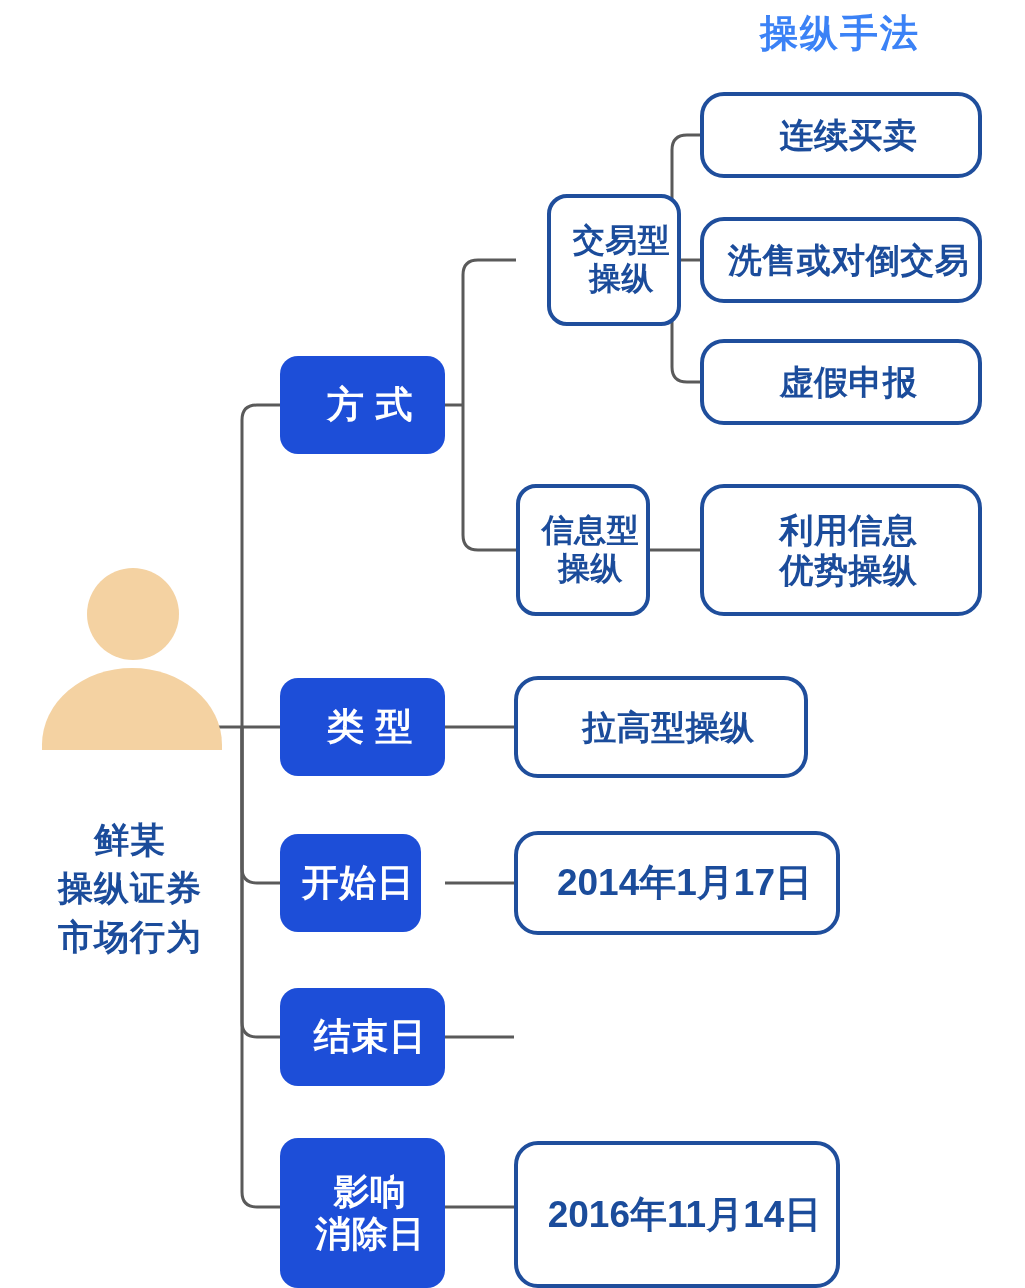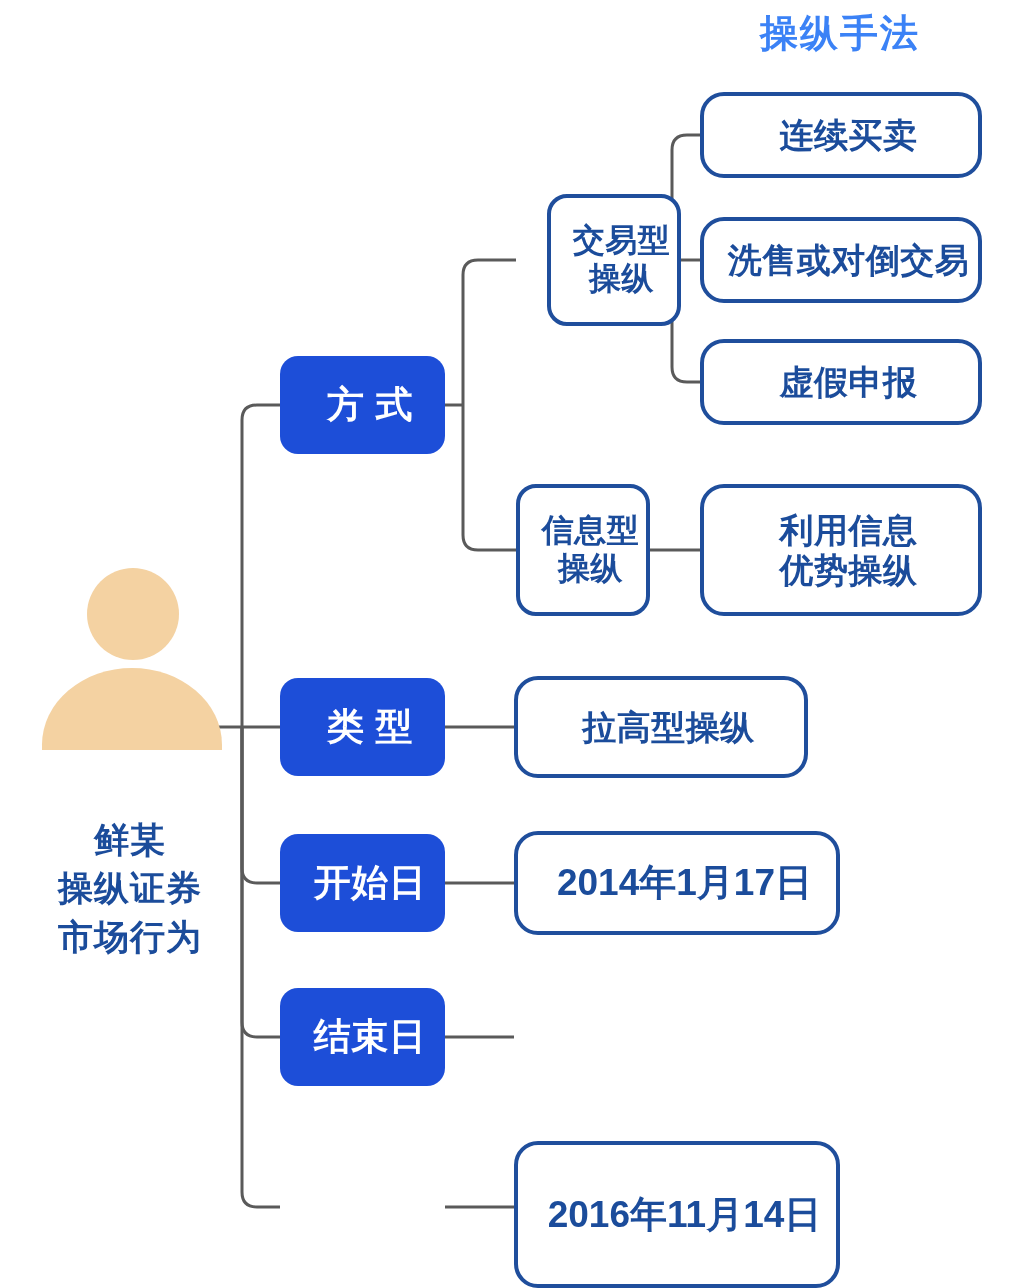--- a/index.html
+++ b/index.html
@@ -171,20 +171,22 @@
 
   <div class="node card small nowrap-lines" style="left:516px; top:484px; width:134px; height:132px;">信息型
 操纵</div>
 
   <div class="node chip" style="left:280px; top:678px; width:165px; height:98px;">类 型</div>
 
   <div class="node card nowrap-lines" style="left:700px; top:484px; width:282px; height:132px;">利用信息
 优势操纵</div>
   <div class="node card" style="left:514px; top:676px; width:294px; height:102px;">拉高型操纵</div>
 
-  <div class="node chip" style="left:280px; top:834px; width:165px; height:98px;">开始日</div>
+  <div class="node chip" style="left:280px; top:834px; width:141px; height:98px;">开始日</div>
   <div class="node card date" style="left:514px; top:831px; width:326px; height:104px;">2014年1月17日</div>
 
   <div class="node chip" style="left:280px; top:988px; width:165px; height:98px;">结束日</div>
 
+  <div class="node chip two-line nowrap-lines" style="left:280px; top:1138px; width:165px; height:150px;">影响
+消除日</div>
   <div class="node card date" style="left:514px; top:1141px; width:326px; height:147px;">2016年11月14日</div>
 
 </div>
 
 </body></html>

